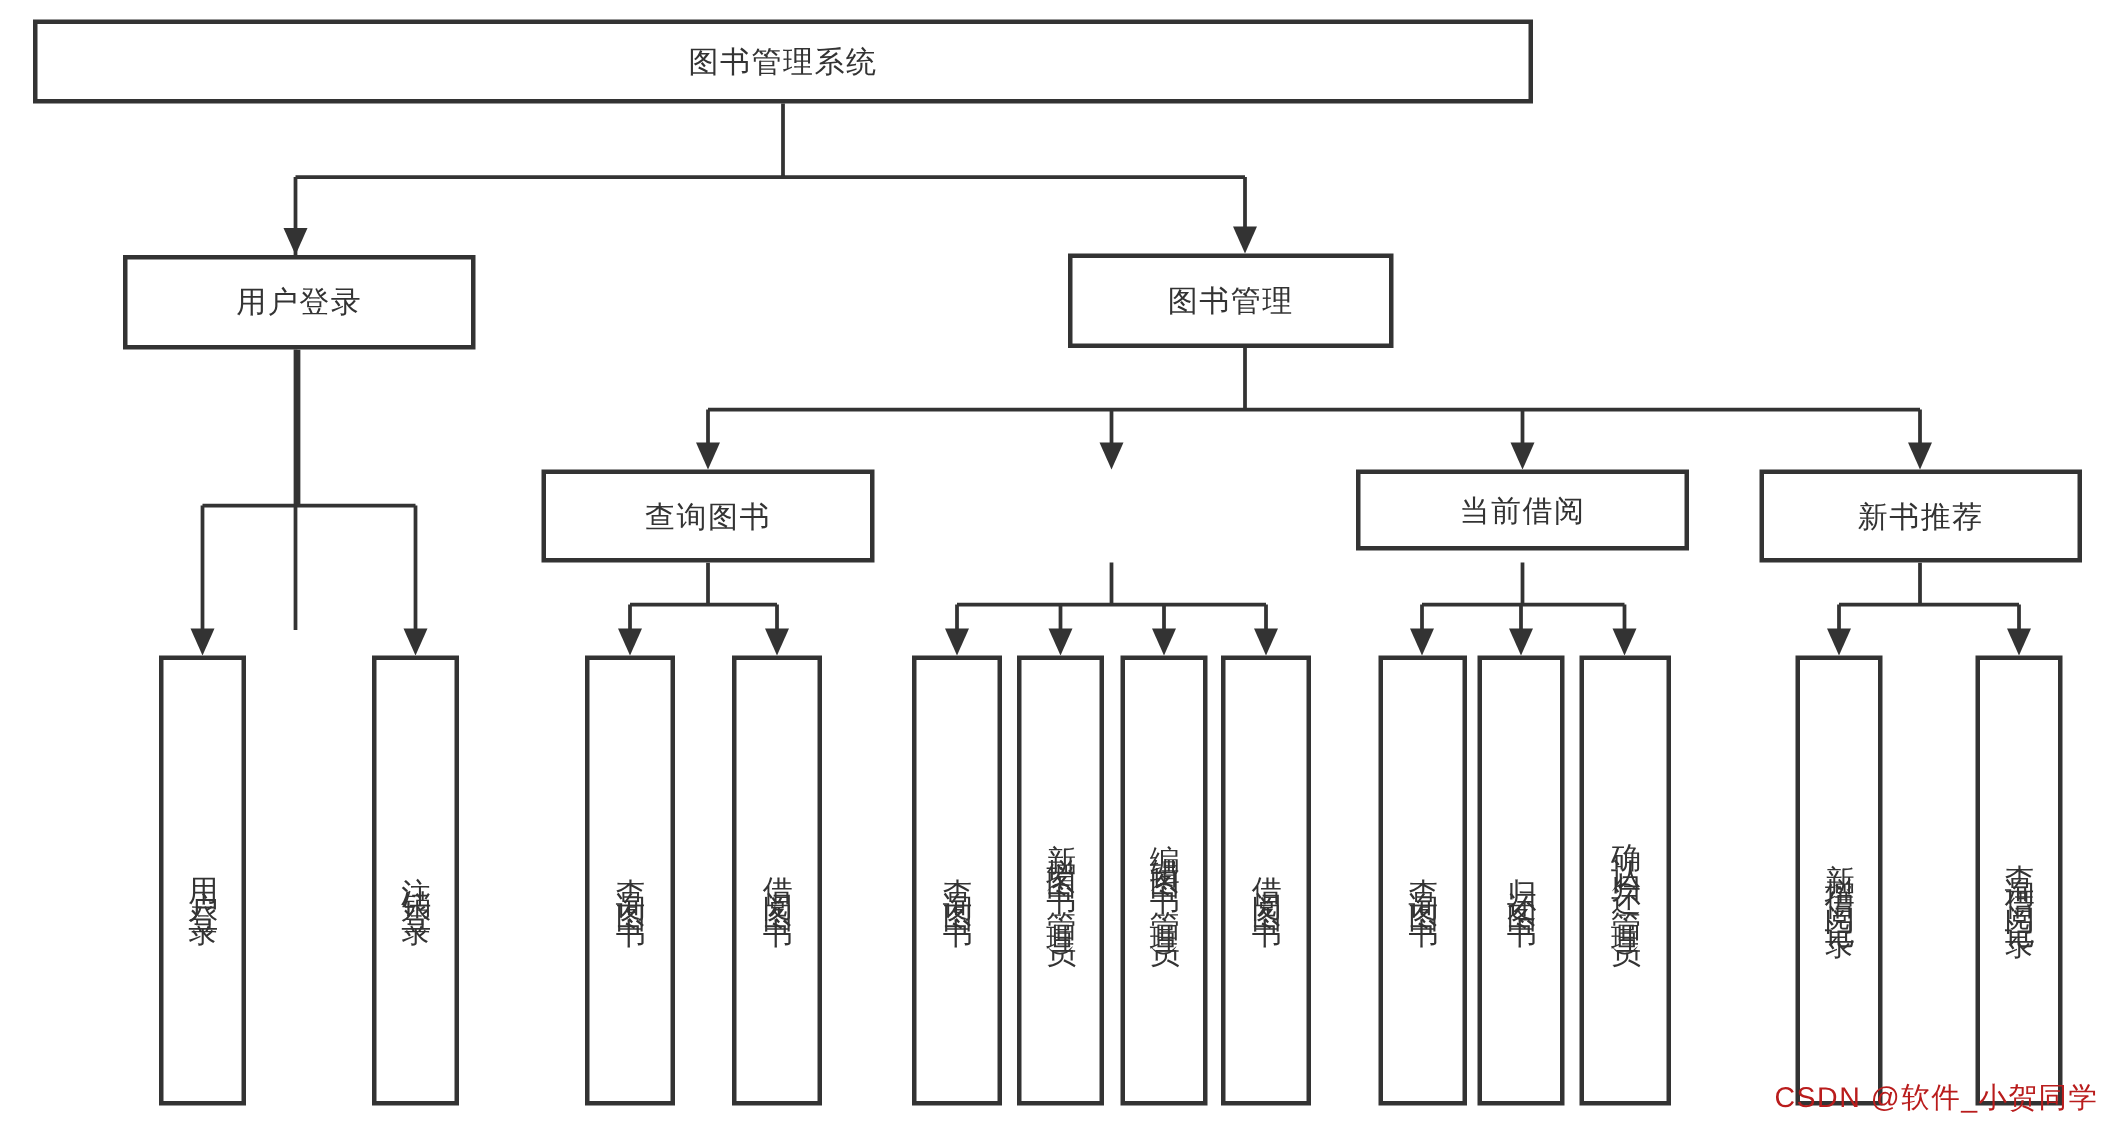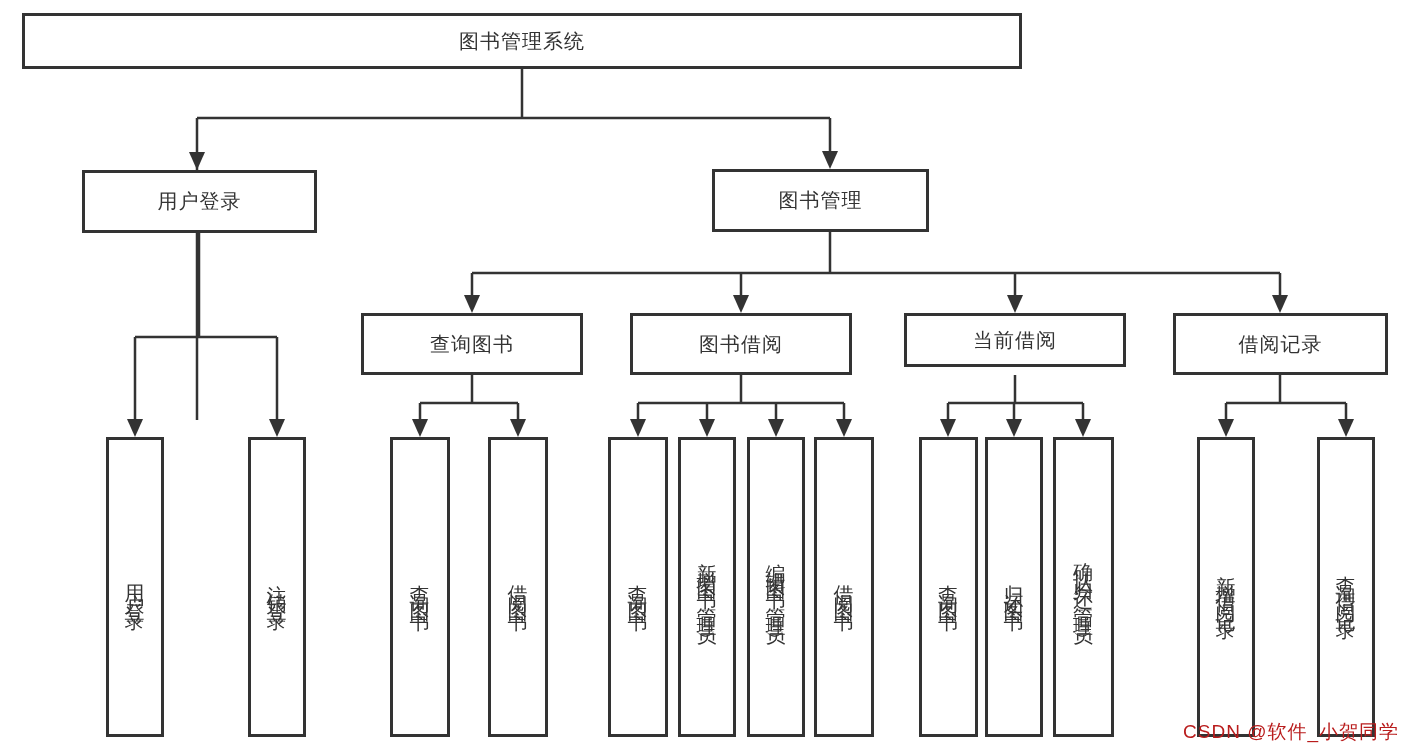--- a/index.html
+++ b/index.html
@@ -94,28 +94,25 @@
   <div class="node" style="left:82px; top:170px; width:235px; height:63px;">
     <span class="hlabel">用户登录</span>
   </div>
   <div class="node" style="left:712px; top:169px; width:217px; height:63px;">
     <span class="hlabel">图书管理</span>
   </div>
 
   <div class="node" style="left:361px; top:313px; width:222px; height:62px;">
     <span class="hlabel">查询图书</span>
   </div>
-  <div class="node" style="left:630px; top:313px; width:222px; height:62px;">
-    <span class="hlabel">图书借阅</span>
-  </div>
   <div class="node" style="left:904px; top:313px; width:222px; height:54px;">
     <span class="hlabel">当前借阅</span>
   </div>
   <div class="node" style="left:1173px; top:313px; width:215px; height:62px;">
-    <span class="hlabel">借阅记录</span>
+    <span class="hlabel">新书推荐</span>
   </div>
 
   <div class="node" style="left:106px; top:437px; width:58px; height:300px;">
     <span class="vtext">用户登录</span>
   </div>
   <div class="node" style="left:248px; top:437px; width:58px; height:300px;">
     <span class="vtext">注销登录</span>
   </div>
 
   <div class="node" style="left:390px; top:437px; width:60px; height:300px;">

